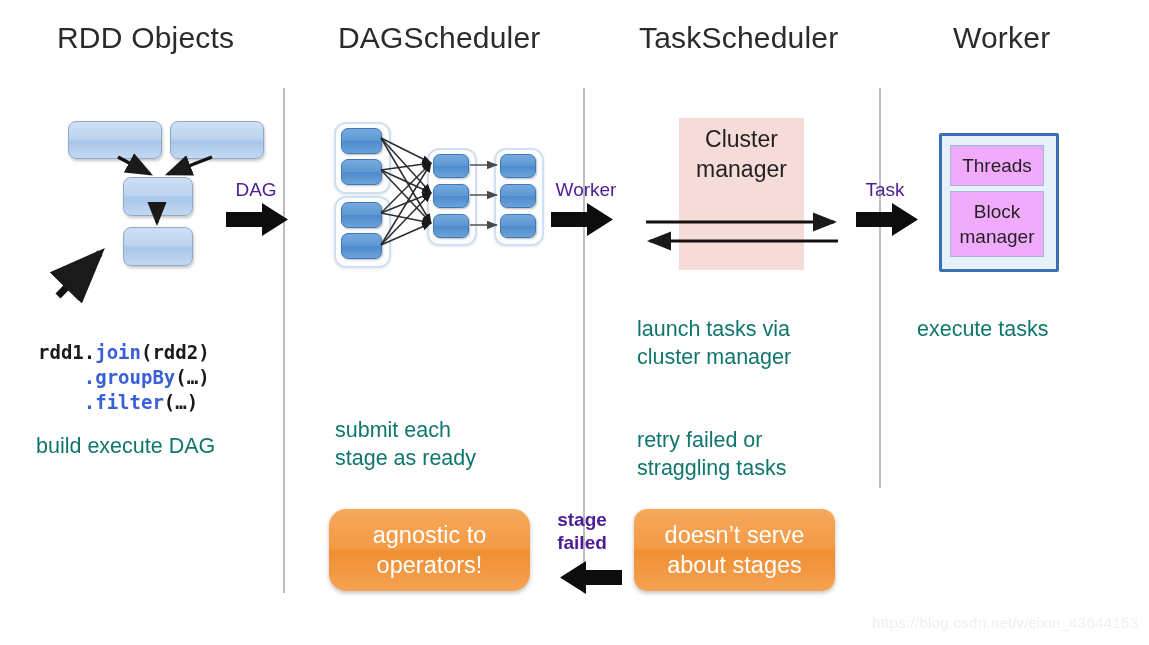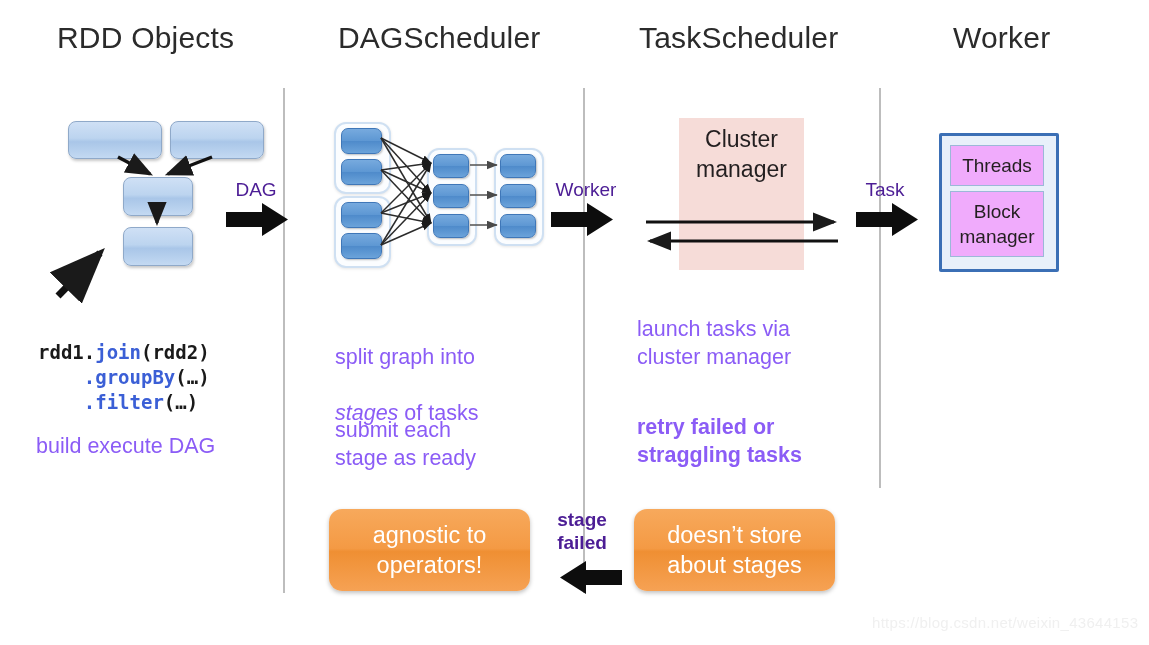--- a/index.html
+++ b/index.html
@@ -28,21 +28,21 @@
     position:absolute;
     width:2px;
     background:#bdbdbd;
   }
 
   
   .note{
     position:absolute;
     font-size:21.5px;
     line-height:28px;
-    color:#8b5cf6;
+    color:#0f766e;
     white-space:pre-line;
   }
   .note i{font-style:italic;}
 
   
   .code{
     position:absolute;
     font-family:"DejaVu Sans Mono","Liberation Mono",monospace;
     font-size:19px;
     line-height:25px;
@@ -204,36 +204,33 @@
 failed</div>
 
   <div class="code" style="left:38px;top:315px;">
 <span><span>rdd1.</span><span class="m">join</span><span>(rdd2)</span></span>
 <span>    <span class="m">.groupBy</span><span>(…)</span></span>
 <span>    <span class="m">.filter</span><span>(…)</span></span>
   </div>
 
   <div class="note" style="left:36px;top:432px;">build execute DAG</div>
 
-  <div class="note" style="left:335px;top:315px;">
-    <span>split graph into</span><br>
-    <i>stages</i><span> of tasks</span>
-  </div>
   <div class="note" style="left:335px;top:416px;">submit each
 stage as ready</div>
 
   <div class="note" style="left:637px;top:315px;">launch tasks via
 cluster manager</div>
-  <div class="note" style="left:637px;top:413px;font-weight:bold;">retry failed or
+  <div class="note" style="left:637px;top:426px;">retry failed or
 straggling tasks</div>
 
-
-  <div class="callout" style="left:329px;top:509px;width:201px;height:82px;">agnostic to
+  <div class="note" style="left:917px;top:315px;">execute tasks</div>
+
+  <div class="callout" style="left:329px;top:509px;width:201px;height:82px;border-radius:17px;">agnostic to
 operators!</div>
-  <div class="callout" style="left:634px;top:509px;width:201px;height:82px;">doesn’t store
+  <div class="callout" style="left:634px;top:509px;width:201px;height:82px;">doesn’t serve
 about stages</div>
 
   <div class="watermark" style="left:872px;top:614px;">https://blog.csdn.net/weixin_43644153</div>
 
   <svg class="vec" viewBox="0 0 1149 645">
     <defs>
       <marker id="thinhead" markerWidth="9" markerHeight="9" refX="7" refY="3.2" orient="auto" markerUnits="strokeWidth">
         <path d="M0,0 L8,3.2 L0,6.4 z" fill="#1a1a1a"></path>
       </marker>
       <marker id="tinyhead" markerWidth="8" markerHeight="8" refX="6.5" refY="2.8" orient="auto" markerUnits="strokeWidth">

